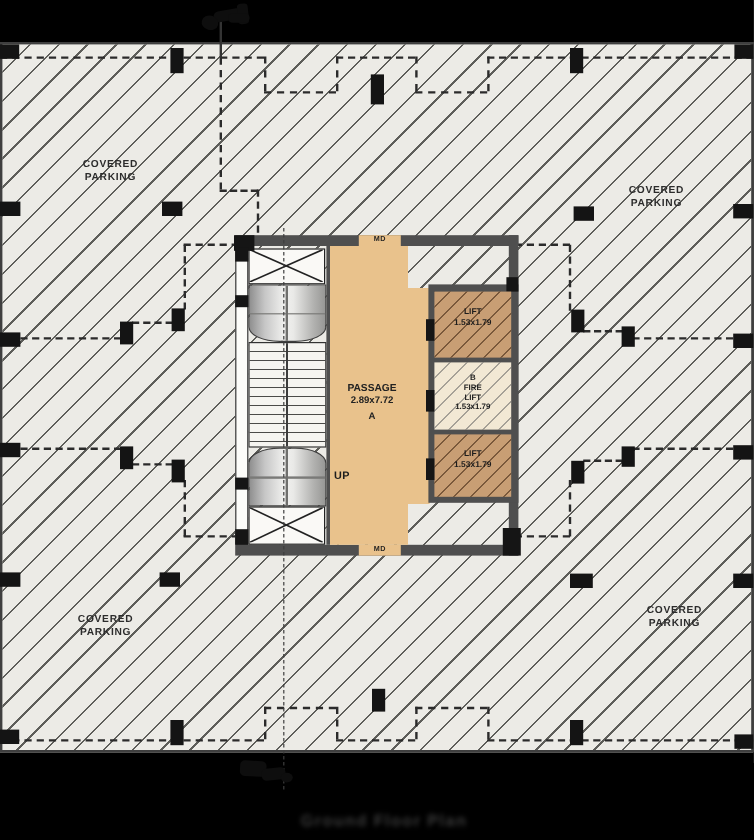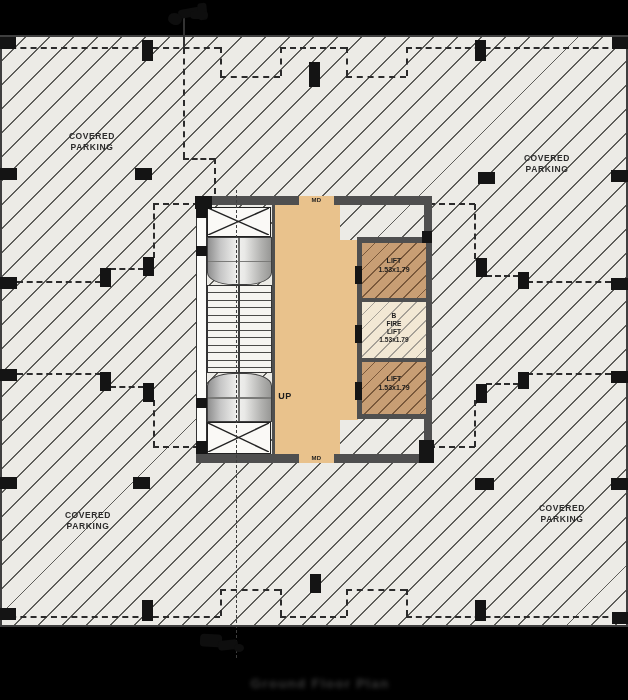--- a/index.html
+++ b/index.html
@@ -191,20 +191,25 @@
   <div class="passage" style="left:340px;top:240px;width:18px;height:180px"></div>
 
   <div class="liftbank" style="left:357px;top:237px;width:75px;height:182px"></div>
   <div class="cell-tan" style="left:362px;top:243px;width:64px;height:55px"></div>
   <div class="cell-cream" style="left:362px;top:302px;width:64px;height:56px"></div>
   <div class="cell-tan" style="left:362px;top:362px;width:64px;height:52px"></div>
   <div class="blk" style="left:355px;top:266px;width:7px;height:18px"></div>
   <div class="blk" style="left:355px;top:325px;width:7px;height:18px"></div>
   <div class="blk" style="left:355px;top:382px;width:7px;height:18px"></div>
 
+  <div class="txt passage-label" style="left:280px;top:318px">
+    <div>PASSAGE</div>
+    <div class="dims">2.89x7.72</div>
+    <div class="zone">A</div>
+  </div>
   <div class="txt up" style="left:272px;top:391px;width:26px">UP</div>
 
   <div class="txt lift-label" style="left:362px;top:256px">
     <div>LIFT</div>
     <div>1.53x1.79</div>
   </div>
   <div class="txt fire-label" style="left:362px;top:312px">
     <div>B</div>
     <div>FIRE</div>
     <div>LIFT</div>

